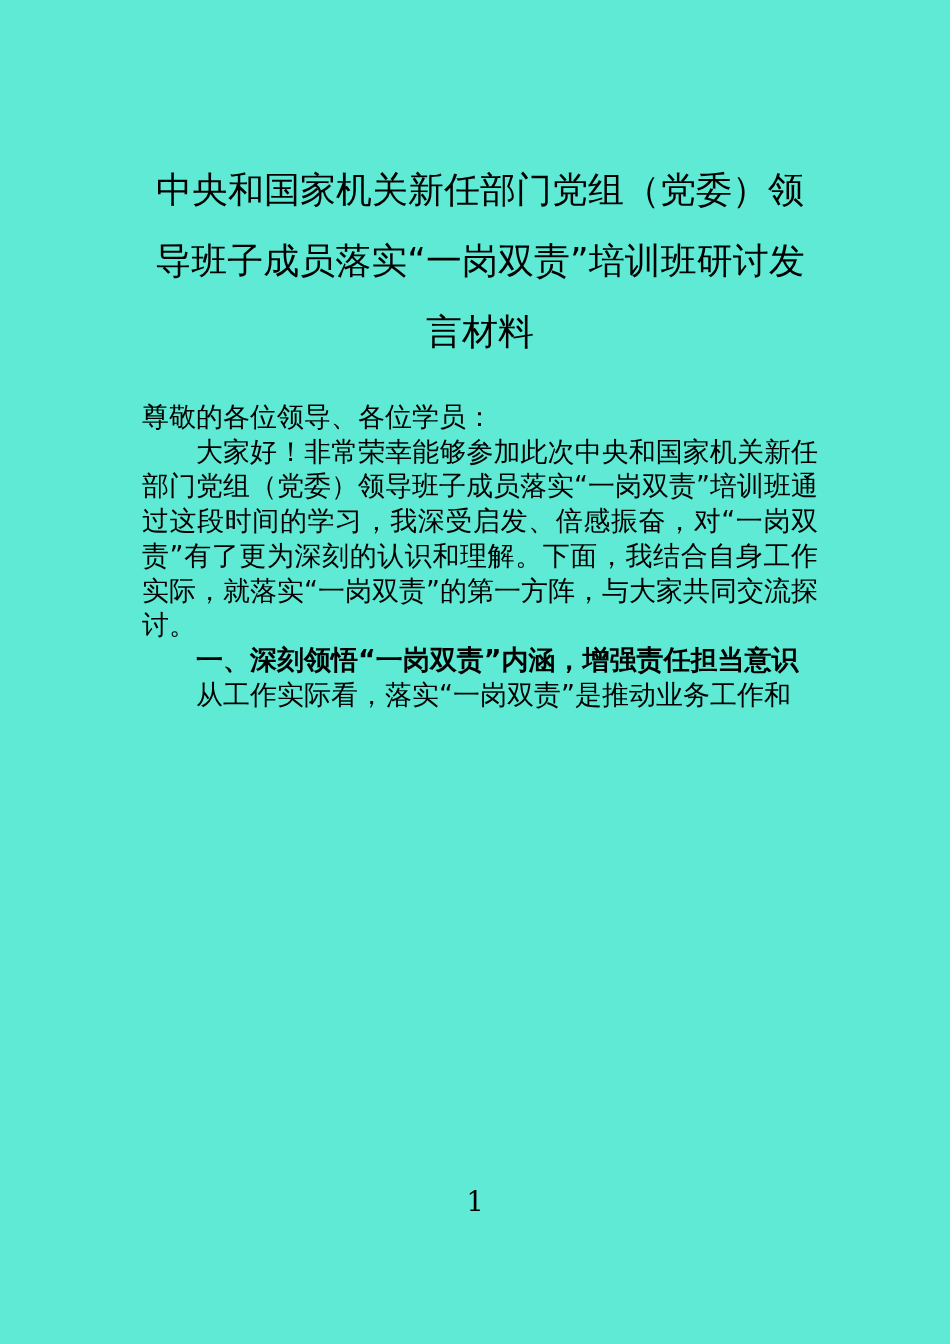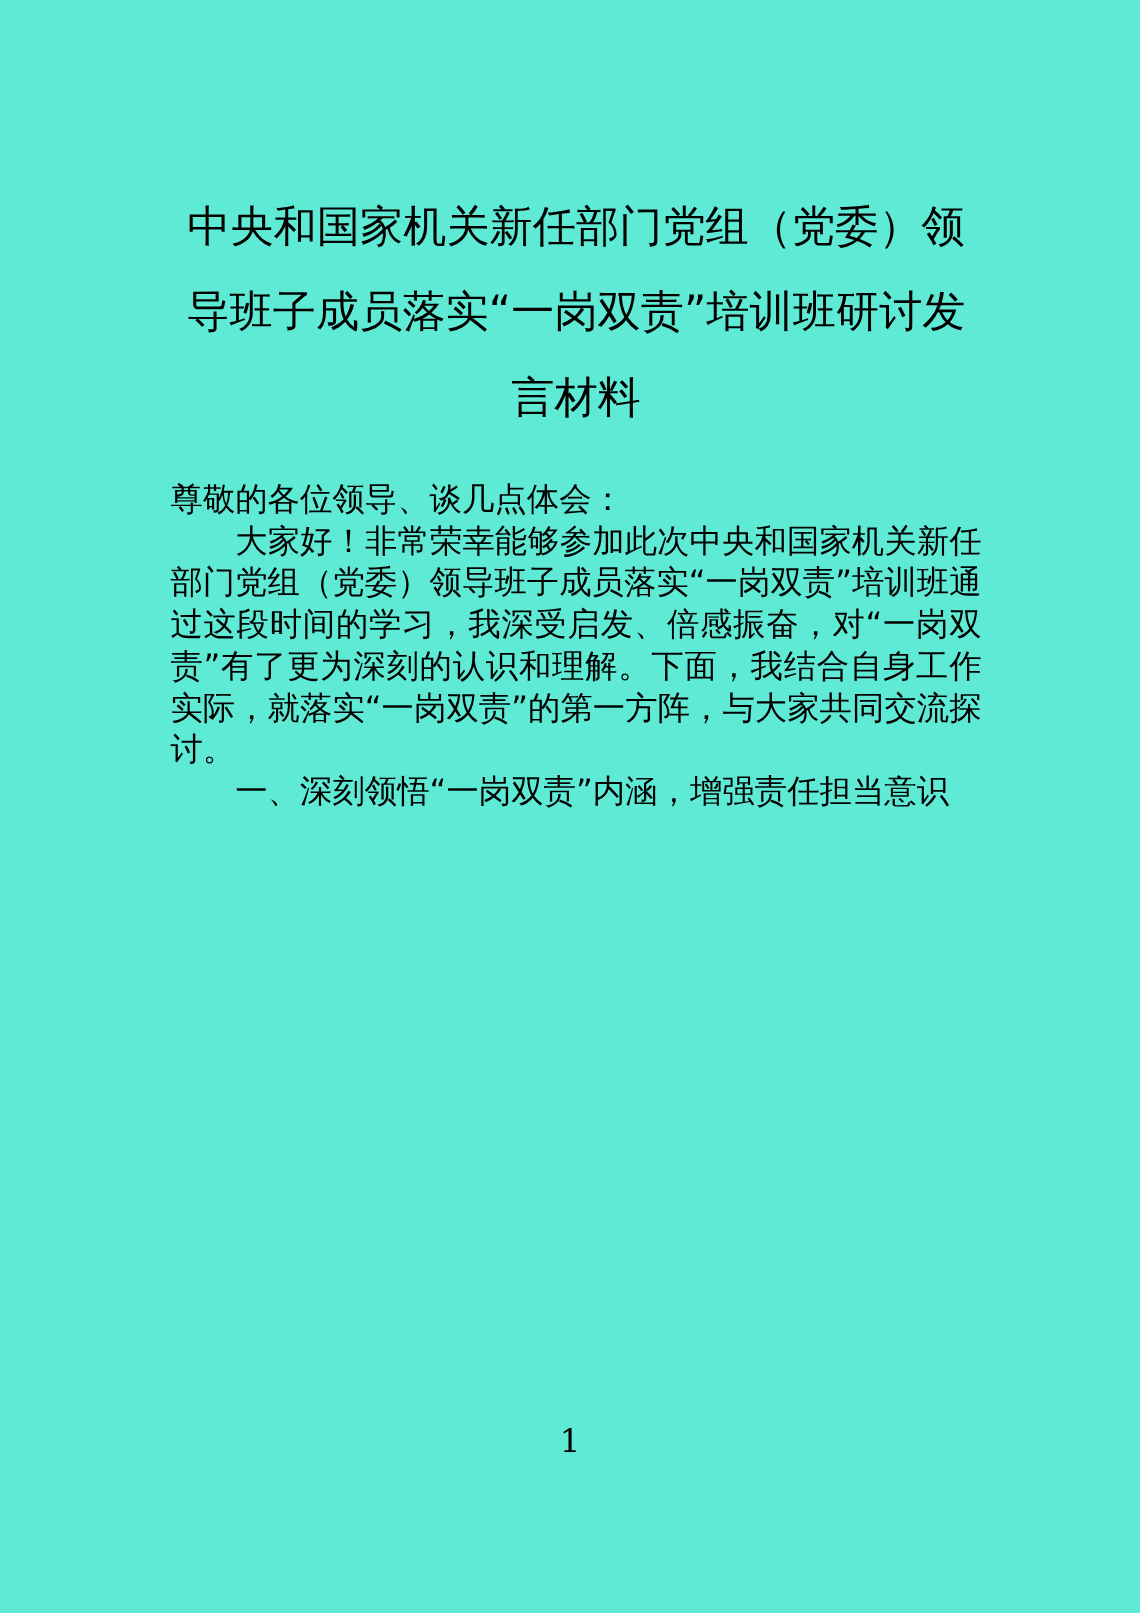--- a/index.html
+++ b/index.html
@@ -34,40 +34,41 @@
     margin: 0;
     font-size: 27px;
     line-height: 34.7px;
     text-align: justify;
     color: #000000;
   }
   .body-text p.indent {
     text-indent: 2em;
   }
   .section-heading {
-    font-weight: normal;
+    font-weight: bold;
   }
   .page-number {
     position: absolute;
     top: 1188px;
     left: 0;
     width: 950px;
     text-align: center;
     font-family: "DejaVu Serif", serif;
     font-size: 27px;
     line-height: 27px;
     color: #000000;
   }
 </style>
 </head>
 <body>
 
 <div class="page">
   <div class="content">
     <div class="doc-title">中央和国家机关新任部门党组（党委）领导班子成员落实“一岗双责”培训班研讨发言材料</div>
     <div class="body-text">
-      <p>尊敬的各位领导、谈几点体会：</p>
+      <p>尊敬的各位领导、各位学员：</p>
       <p class="indent">大家好！非常荣幸能够参加此次中央和国家机关新任部门党组（党委）领导班子成员落实“一岗双责”培训班通过这段时间的学习，我深受启发、倍感振奋，对“一岗双责”有了更为深刻的认识和理解。下面，我结合自身工作实际，就落实“一岗双责”的第一方阵，与大家共同交流探讨。</p>
       <p class="indent section-heading">一、深刻领悟“一岗双责”内涵，增强责任担当意识</p>
+      <p class="indent">从工作实际看，落实“一岗双责”是推动业务工作和</p>
     </div>
   </div>
   <div class="page-number">1</div>
 </div>
 
 </body></html>

